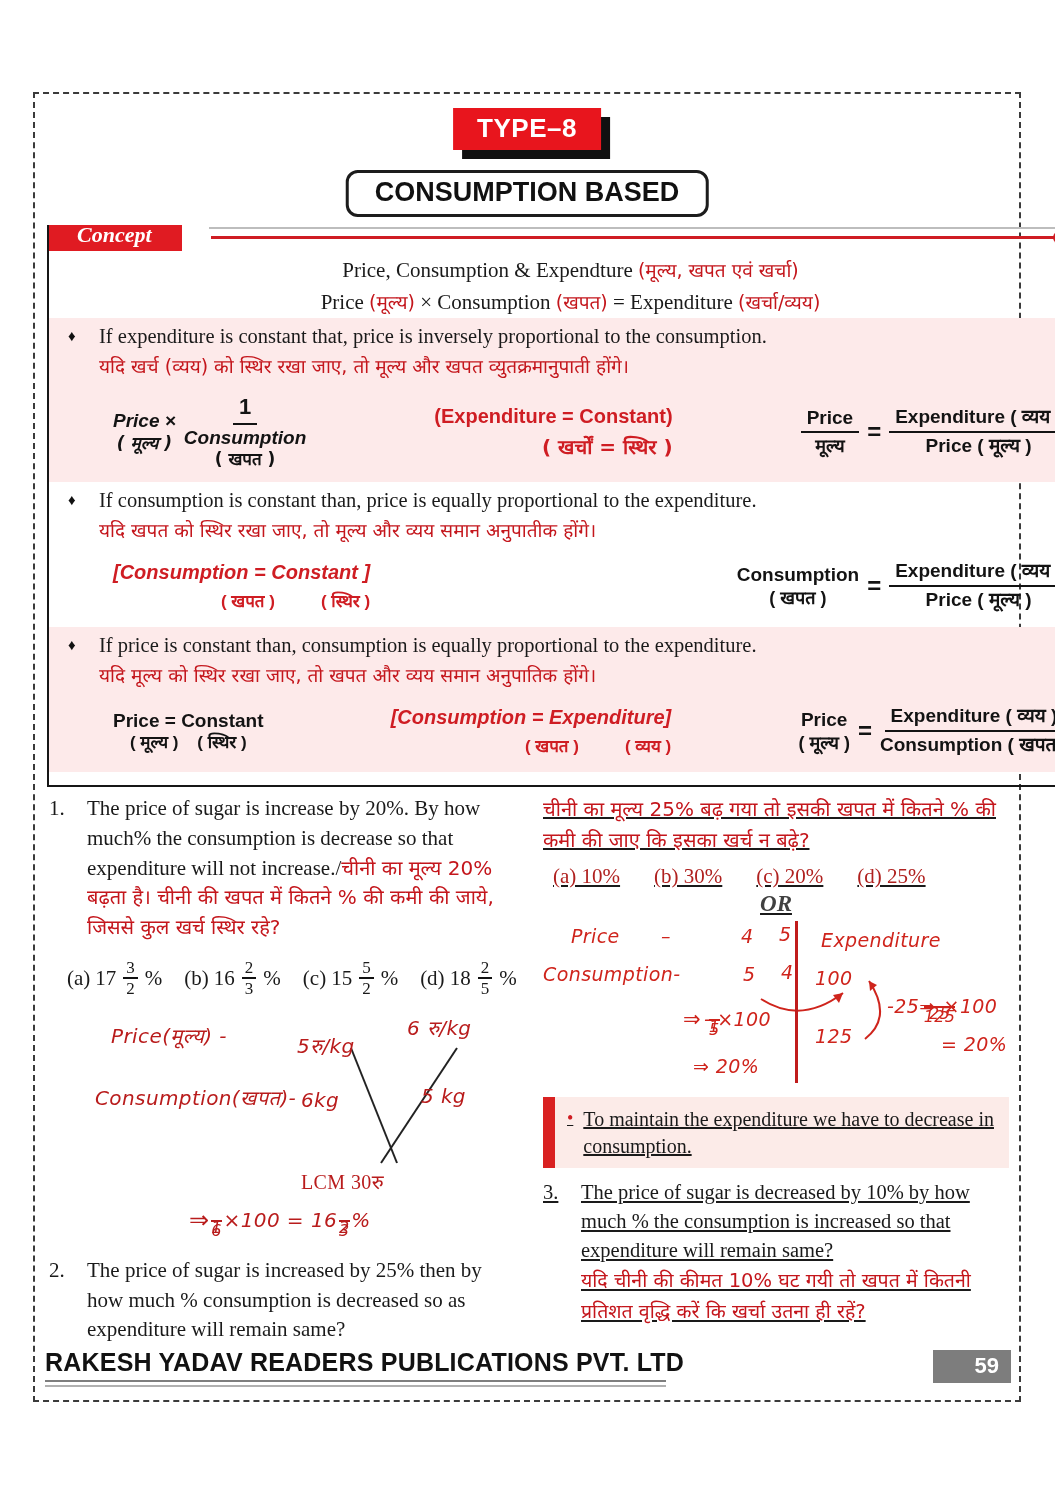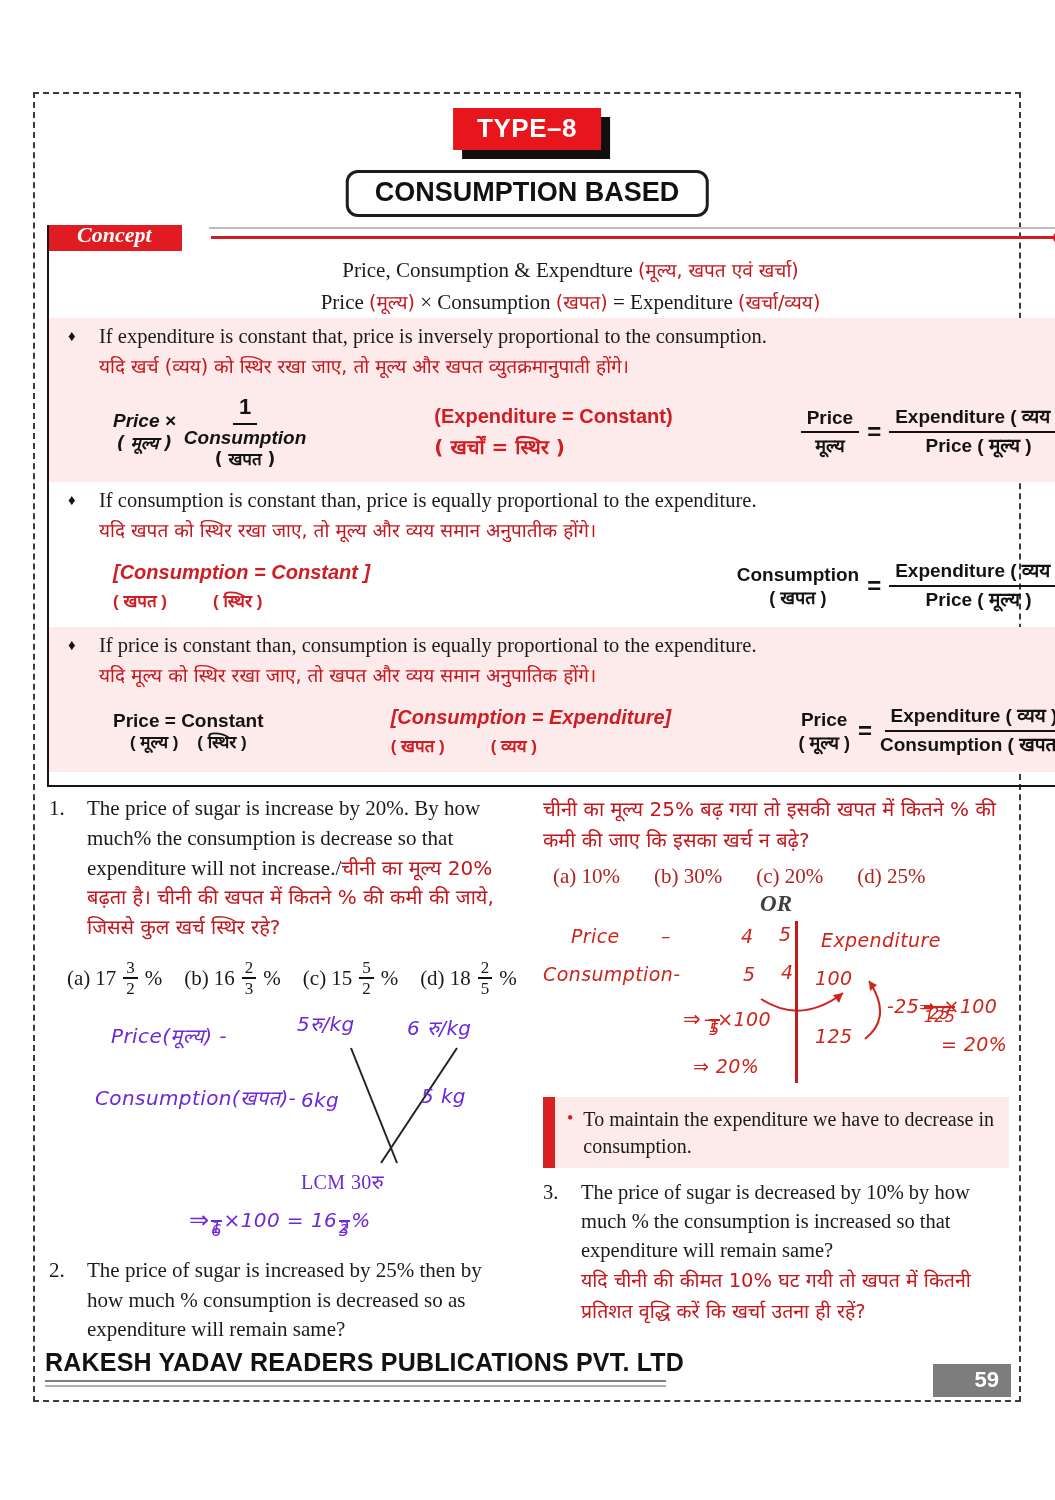--- a/index.html
+++ b/index.html
@@ -50,35 +50,35 @@
     font-size: 19px; color: #131313;
   }
   .grp { display: flex; align-items: center; gap: 8px; }
   .stack { display: inline-flex; flex-direction: column; align-items: center; line-height: 1.25; text-align: center; }
   .vfrac { display: inline-flex; flex-direction: column; align-items: center; line-height: 1.3; }
   .vfrac .fnum { border-bottom: 2.5px solid #131313; padding: 0 6px 1px; }
   .vfrac .fden { padding-top: 1px; }
   .redtxt { color: #cf1d23; }
   .ital { font-style: italic; }
   .pre { white-space: pre; }
-  .midlbl { text-align: left; line-height: 1.5; }
+  .midlbl { text-align: right; line-height: 1.5; }
   .midlbl .two { display: inline-flex; gap: 46px; }
   
   .qrow { position: absolute; left: 14px; top: 700px; width: 960px; display: flex; gap: 24px; }
-  .qcol { width: 470px; } .qcol-r { flex: 1; }
+  .qcol { width: 470px; } .qcol-r { flex: 1; text-decoration: underline; }
   .qitem { display: flex; gap: 12px; font-size: 21px; line-height: 1.42; }
   .qnum { min-width: 26px; }
   .opts { display: flex; align-items: center; gap: 22px; margin: 16px 0 0 18px; font-size: 21px; }
   .mfrac { display: inline-flex; flex-direction: column; align-items: center; font-size: 17px; line-height: 1.05; vertical-align: middle; margin: 0 2px; }
   .mfrac .d { border-top: 2px solid #111; padding: 1px 3px 0; }
   .mfrac .n { padding: 0 3px; }
   .opt { display: inline-flex; align-items: center; gap: 5px; }
   
   .hand { font-family: "DejaVu Sans", sans-serif; font-style: italic; letter-spacing: .4px; }
-  .sol1 { position: relative; height: 240px; margin-top: 10px; font-size: 20px; color: #6d28d9; }
+  .sol1 { position: relative; height: 240px; margin-top: 10px; font-size: 20px; color: #b91c1c; }
   .sol1 span { position: absolute; white-space: nowrap; }
   .hfrac { display: inline-flex; flex-direction: column; align-items: center; font-size: 16px; line-height: 1; }
   .hfrac .d { border-top: 2px solid currentColor; padding-top: 1px; }
   .absflex { position: absolute; display: inline-flex !important; align-items: center; gap: 7px; white-space: nowrap; }
   .svg-ov { position: absolute; left: 0; top: 0; pointer-events: none; }
   
   .rq-hi { font-size: 20px; line-height: 1.55; color: #c4161c; font-family: "DejaVu Sans", sans-serif; }
   .ropts { display: flex; gap: 34px; margin: 8px 0 0 10px; font-size: 21px; color: #b0211f; }
   .or { text-align: center; color: #404040; font: italic bold 23px "Liberation Serif", serif; margin-top: 2px; }
   .rsol { position: relative; height: 168px; margin-top: 4px; font-size: 19px; color: #cf241c; }
@@ -89,21 +89,21 @@
   .note-bar { width: 12px; background: #d92121; flex: none; }
   .note-body { background: #fcebe8; padding: 5px 8px 8px 12px; font-size: 20px; line-height: 1.34; }
   .note-lbl { color: #cf1d23; font-weight: bold; font-style: italic; }
   .note-bullet { display: flex; gap: 10px; margin-top: 4px; }
   .note-bullet .dot { font-size: 18px; color: #cf1d23; }
   
   .footer { position: absolute; left: 10px; right: 8px; top: 1254px; display: flex; justify-content: space-between; align-items: flex-start; }
   .pub-wrap { display: inline-block; }
   .pub { font: bold 25px "Liberation Sans", sans-serif; letter-spacing: .2px; color: #121212; padding-bottom: 3px; }
   .pub-line { height: 7px; border-top: 2px solid #7e7e7e; border-bottom: 2px solid #b0b0b0; margin-right: 18px; }
-  .page-badge { background: #7d7d7d; color: #fff; font: bold 22px "Liberation Sans", sans-serif; padding: 3px 12px 4px 42px; margin-top: 16px; }
+  .page-badge { background: #7d7d7d; color: #fff; font: bold 22px "Liberation Sans", sans-serif; padding: 3px 12px 4px 42px; margin-top: 2px; }
 </style>
 </head>
 <body>
 
 <div class="frame">
 
   <div class="type-badge">
     <span>TYPE–8</span>
   </div>
   <div class="title-box">
@@ -265,21 +265,21 @@
           <span>%</span>
         </span>
       </div>
 
       <div class="sol1 hand">
         <svg class="svg-ov" width="470" height="240">
           <line x1="302" y1="40" x2="348" y2="155" stroke="#222" stroke-width="2"></line>
           <line x1="408" y1="40" x2="332" y2="155" stroke="#222" stroke-width="2"></line>
         </svg>
         <span style="left:62px;top:14px">Price(मूल्य) -</span>
-        <span style="left:248px;top:2px">5रु/kg</span>
+        <span style="left:248px;top:24px">5रु/kg</span>
         <span style="left:358px;top:6px">6 रु/kg</span>
         <span style="left:46px;top:76px">Consumption(खपत)-</span>
         <span style="left:252px;top:80px">6kg</span>
         <span style="left:372px;top:76px">5 kg</span>
         <span style="left:252px;top:160px;font-style:normal;font-family:'Liberation Serif',serif">LCM  30रु</span>
         <span class="absflex" style="left:140px;top:198px">
           <span style="position:static;font-size:24px">⇒</span>
           <span class="hfrac" style="position:static">
               <span>1</span>
               <span class="d">6</span>

